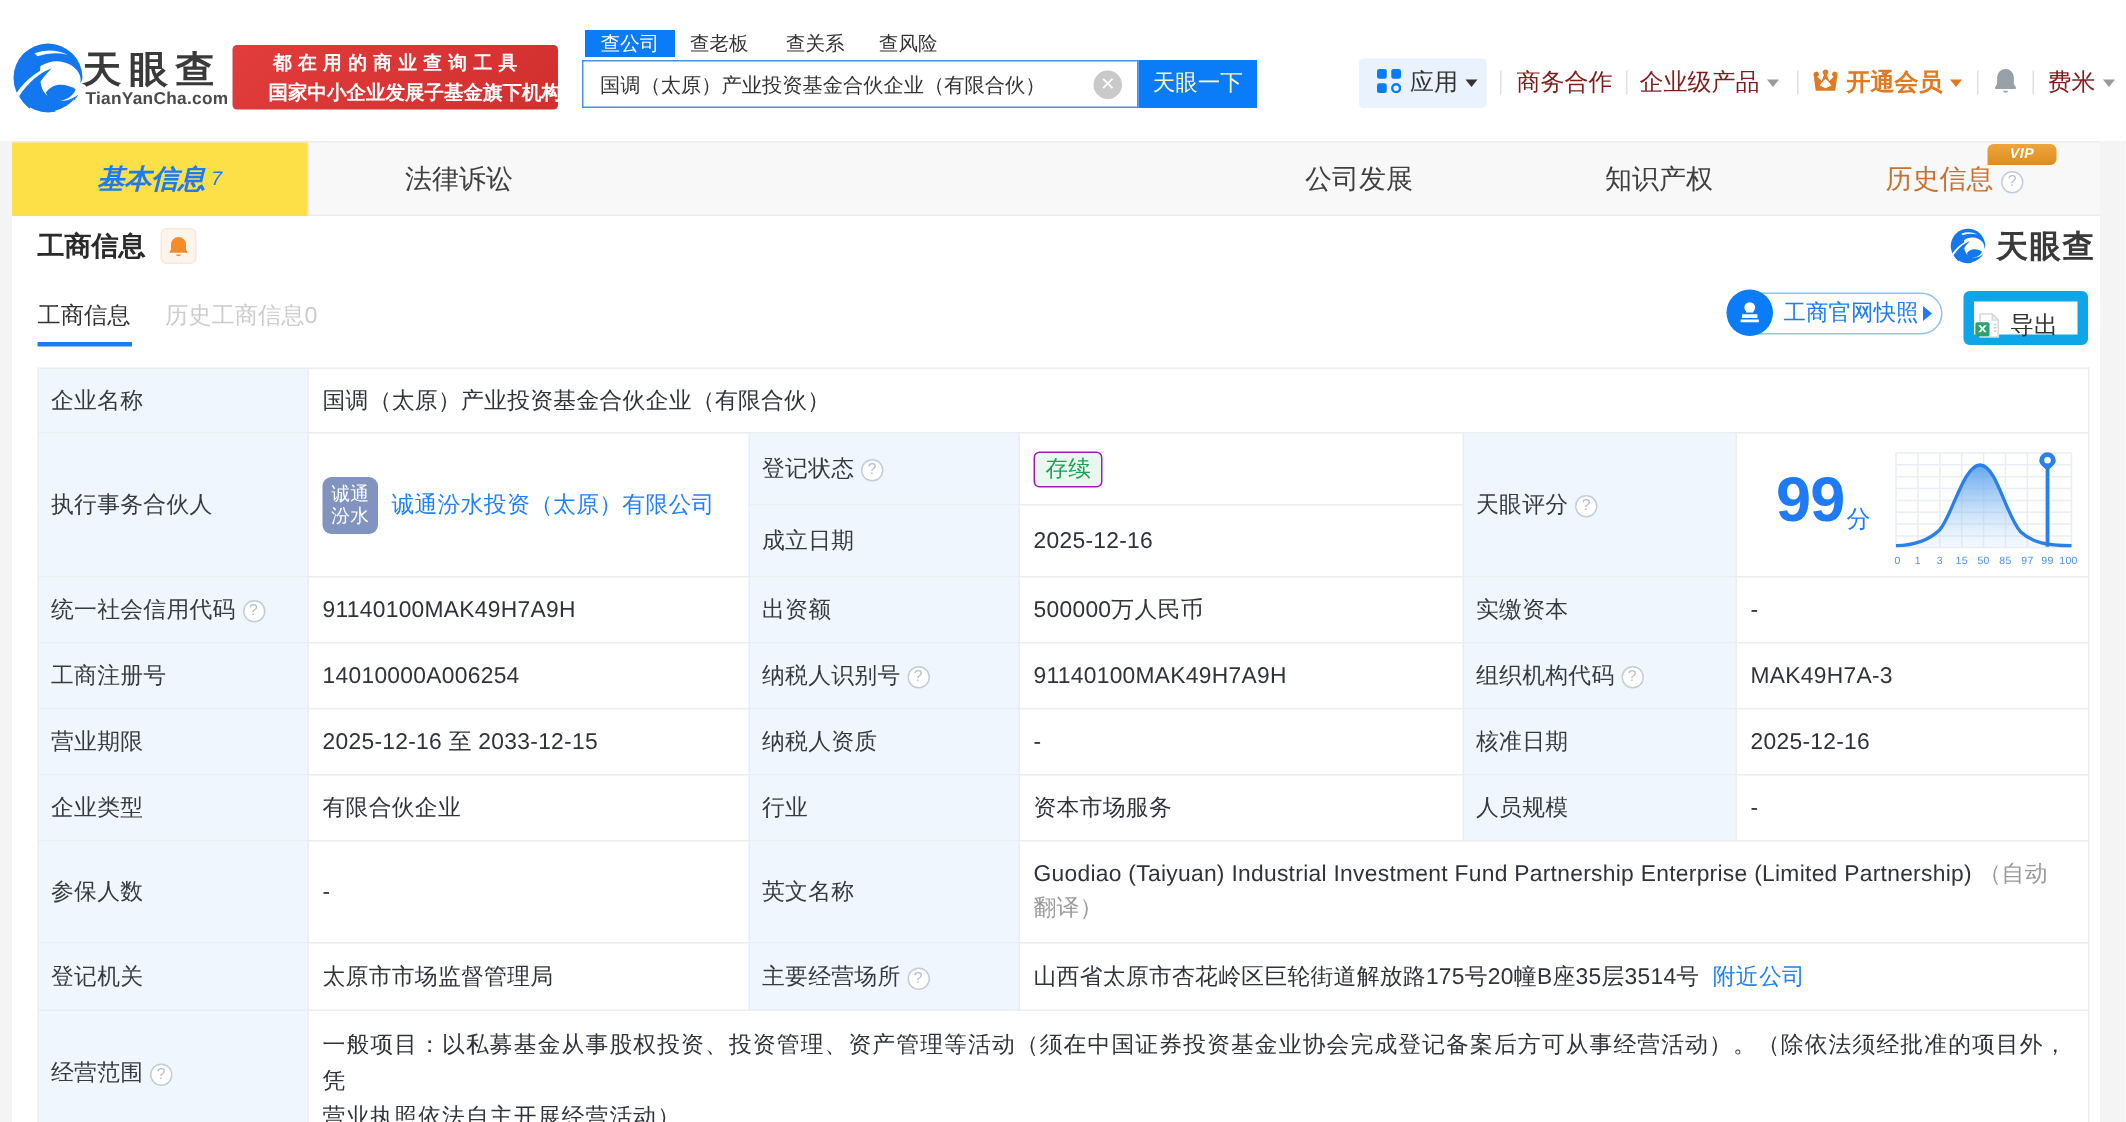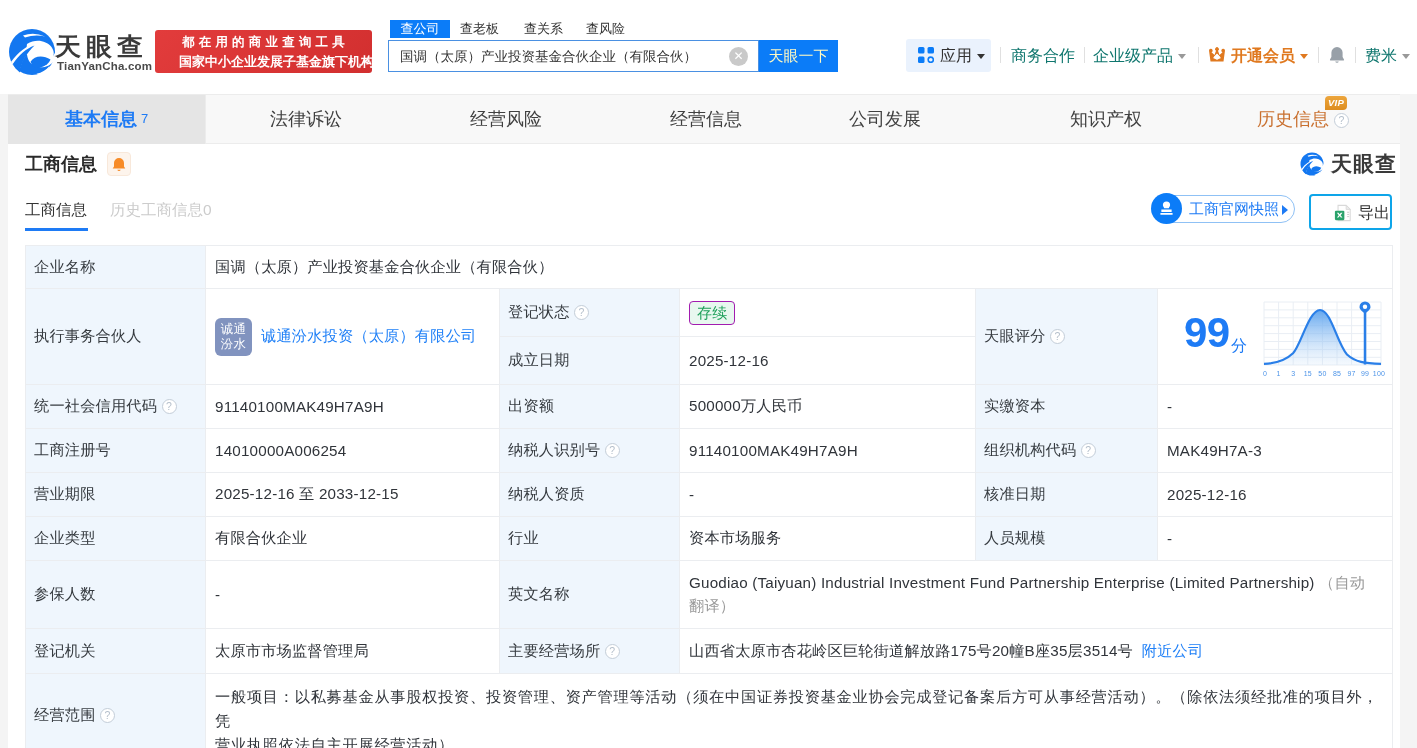--- a/index.html
+++ b/index.html
@@ -19,41 +19,41 @@
 .stab.on { background:#0b7cf8; color:#fff; width:60px; height:18px; text-align:center; }
 #sbox { position:absolute; left:388px; top:40px; width:371px; height:32px; border:1px solid #4a90e2; background:#fff; }
 #sbox .q { position:absolute; left:11px; top:7px; font-size:13.5px; color:#333; white-space:nowrap; }
 #sbox .x { position:absolute; left:340px; top:6px; width:19px; height:19px; border-radius:50%; background:#c9c9c9; color:#fff; font-size:12px; line-height:19px; text-align:center; }
 #sbtn { position:absolute; left:759px; top:40px; width:79px; height:32px; background:#0b7cf8; color:#fef9c3; font-size:15px; text-align:center; line-height:32px; }
 
 #appbtn { position:absolute; left:906px; top:39px; width:85px; height:33px; background:#eaf2fd; border-radius:3px; font-size:16px; color:#333; line-height:33px; padding-left:12px; }
 .caret { display:inline-block; width:0; height:0; border-left:4.5px solid transparent; border-right:4.5px solid transparent; border-top:5.5px solid #333; vertical-align:middle; margin-left:5px; }
 .caret.gray { border-top-color:#999; }
 .caret.orange { border-top-color:#e0791f; }
-.hmenu { position:absolute; top:39px; height:33px; line-height:33px; font-size:16px; color:#0f766e; }
+.hmenu { position:absolute; top:39px; height:33px; line-height:33px; font-size:16px; color:#7f1d1d; }
 .hdiv { position:absolute; top:47px; width:1px; height:16px; background:#e0e0e0; }
 
 #tabbar { position:absolute; left:8px; top:94px; width:1392px; height:50px; background:#f8f8f8; border-top:1px solid #ececec; border-bottom:1px solid #ececec; }
 .tab { position:absolute; top:0; height:49px; line-height:49px; text-align:center; font-size:18px; color:#404040; }
-.tab.active { background:#e5e5e5; border-right:1px solid #ececec; font-weight:bold; color:#1e7bf5; height:50px; line-height:48px; }
+.tab.active { background:#fde047; border-right:1px solid #ececec; font-weight:bold; color:#1e7bf5; height:50px; line-height:48px;font-style:italic; }
 .tab sup { font-size:13px; color:#1e7bf5; font-weight:normal; margin-left:4px; vertical-align:2px; }
 .tab.vip { color:#c9702f; }
 .qmark { display:inline-block; width:15px; height:15px; border-radius:50%; border:1px solid #c3cdd8; color:#b4bfcb; font-size:10.5px; line-height:13px; text-align:center; vertical-align:1px; background:#fff; font-weight:normal; }
-.vipbadge { position:absolute; width:22px; height:14px; background:linear-gradient(180deg,#eda63d,#dd8d20); border-radius:4px 4px 4px 0; color:#fff; font-size:9.5px; font-weight:bold; font-style:italic; text-align:center; line-height:14px; letter-spacing:0.3px; }
+.vipbadge { position:absolute; width:46px; height:14px; background:linear-gradient(180deg,#eda63d,#dd8d20); border-radius:4px 4px 4px 0; color:#fff; font-size:9.5px; font-weight:bold; font-style:italic; text-align:center; line-height:14px; letter-spacing:0.3px; }
 
 #secwrap { position:absolute; left:8px; top:144px; width:1392px; height:604px; background:#fff; }
 #secttl { position:absolute; left:17px; top:8px; font-size:18px; font-weight:bold; color:#2a2a2a; }
 #bellbox { position:absolute; left:99px; top:8px; width:24px; height:24px; background:#fdf4ec; border:1px solid #f8e8da; border-radius:4px; }
 #wmark { position:absolute; right:3px; top:6px; }
 .subtab1 { position:absolute; left:17px; top:56px; font-size:15.5px; color:#333; }
 .subtab2 { position:absolute; left:102px; top:56px; font-size:15.5px; color:#ccc; }
 #subline { position:absolute; left:17px; top:84px; width:63px; height:3px; background:#1e7bf5; }
 #snapbtn { position:absolute; left:1148px; top:51px; width:139px; height:28px; border:1px solid #8fc1f5; border-radius:14px; color:#1e7bf5; font-size:15px; line-height:26px; padding-left:32px; }
 #snapcirc { position:absolute; left:1143px; top:49px; width:31px; height:31px; border-radius:50%; background:#0b7cf8; }
-#expbtn { position:absolute; left:1301px; top:50px; width:83px; height:36px; border:2px solid #0ea5e9; border-radius:4px; font-size:16px; color:#333; text-align:right; line-height:34px; }
+#expbtn { position:absolute; left:1301px; top:50px; width:83px; height:36px; border:7px solid #0ea5e9; border-radius:4px; font-size:16px; color:#333; text-align:left; line-height:34px; }
 
 #table { position:absolute; left:17px; top:101px; width:1367px; }
 #t { border-collapse:collapse; table-layout:fixed; width:1367px; font-size:15.2px; letter-spacing:0.2px; color:#30343a; }
 #t td { border:1px solid #ebedf0; padding:0 0 0 8px; vertical-align:middle; }
 #t td.L { background:#eff6fd; color:#363b40; }
 #t td.V { padding-left:9px; background:#fff; }
 .link { color:#2080f7; text-decoration:none; }
 .tag { display:inline-block; border:1px solid #a21caf; background:#e8f8ef; color:#1fa05a; font-size:15px; line-height:22px; padding:0 7px; border-radius:4px; }
 .gray { color:#999; }
 .clogo { display:inline-block; width:37px; height:38px; border-radius:6px; background:#8193bf; color:#fff; font-size:12.5px; line-height:15px; text-align:center; padding-top:4px; vertical-align:middle; margin-right:9px; }
@@ -109,23 +109,21 @@
         <path d="M8 1 a5.6 5.6 0 0 1 5.6 5.6 v4.4 l1.4 2.4 a0.7 0.7 0 0 1 -0.6 1 h-12.8 a0.7 0.7 0 0 1 -0.6 -1 l1.4 -2.4 v-4.4 a5.6 5.6 0 0 1 5.6 -5.6 Z" fill="#98a0a8"></path>
         <path d="M6.2 15.5 a1.9 1.9 0 0 0 3.6 0 Z" fill="#98a0a8"></path>
       </svg></div>
   <div class="hdiv" style="left:1355px"></div>
   <div class="hmenu" style="left:1365px">费米<span class="caret gray"></span></div>
 </div>
 
 <div id="tabbar">
   <div class="tab active" style="left:0;width:198px">基本信息<sup>7</sup></div>
   <div class="tab" style="left:198px;width:200px">法律诉讼</div>
-  <div class="tab" style="left:398px;width:200px">经营风险</div>
-  <div class="tab" style="left:598px;width:200px">经营信息</div>
-  <div class="tab" style="left:777px;width:200px">公司发展</div>
+  <div class="tab" style="left:798px;width:200px">公司发展</div>
   <div class="tab vip" style="left:1198px;width:194px">历史信息 <span class="qmark">?</span></div>
   <div class="tab" style="left:998px;width:200px">知识产权</div>
   <div class="vipbadge" style="left:1317px;top:1px">VIP</div>
 </div>
 
 <div id="secwrap">
   <div id="secttl">工商信息</div>
   <div id="bellbox">
       <svg width="14" height="15" viewBox="0 0 14 15" style="margin:4px 0 0 4px;display:block">
         <path d="M7 1 a5 5 0 0 1 5 5 v3.5 l1.3 2 h-12.6 l1.3 -2 v-3.5 a5 5 0 0 1 5 -5 Z" fill="#f78b27"></path>

